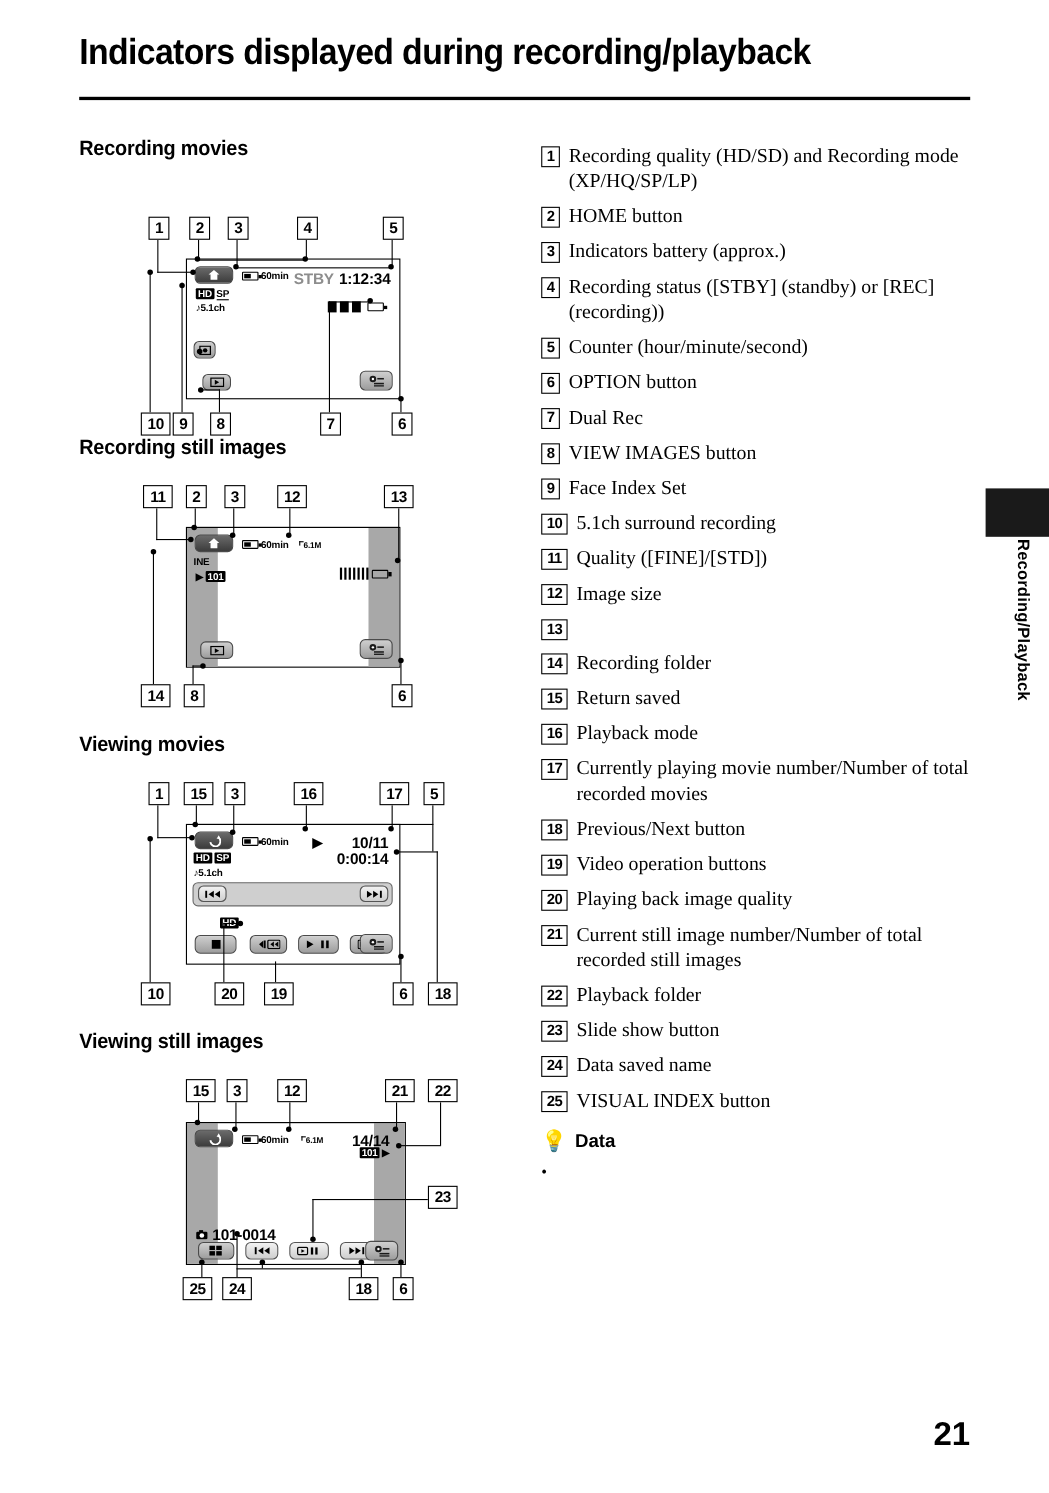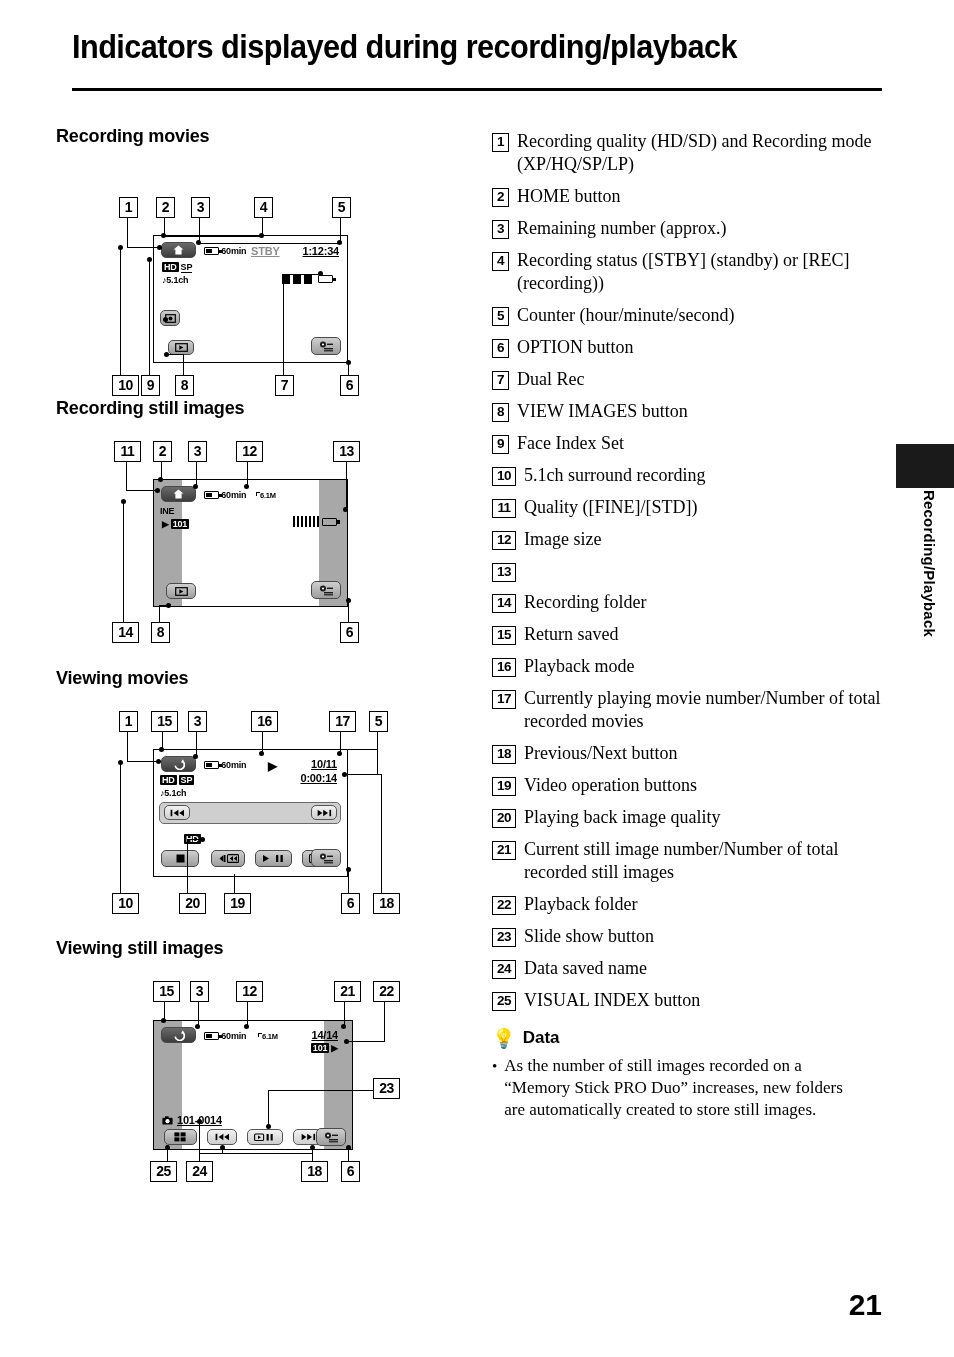--- a/index.html
+++ b/index.html
@@ -25,21 +25,21 @@
     transform-origin: left center;
     white-space: nowrap;
   }
   #title-rule {
     position: absolute;
     left: 72px; top: 88px; width: 810px; height: 3px;
     background: #000;
   }
 
   
-  #left-col  { position: absolute; left: 56px;  top: 125px; width: 400px; }
+  #left-col  { position: absolute; left: 72px;  top: 125px; width: 400px; }
   #right-col { position: absolute; left: 492px; top: 130px; width: 390px; }
 
   
   .sec-heading {
     font-family: "Liberation Sans", sans-serif;
     font-weight: bold;
     font-size: 19px;
     letter-spacing: -0.2px;
     transform: scaleX(0.95);
     transform-origin: left center;
@@ -109,21 +109,21 @@
 
   .osd {
     position: absolute;
     font-family: "Liberation Sans", sans-serif;
     font-weight: bold;
     font-size: 9px;
     white-space: nowrap;
     z-index: 3;
     letter-spacing:-0.2px;
   }
-  .osd-big { font-size: 11px; text-decoration: underline; }
+  .osd-big { font-size: 14px; }
   .osd-gray { color: #8d8d8d; }
 
   .tag-inv {
     background:#000; color:#fff; padding:0 2px; border-radius:1px;
     font-family:"Liberation Sans",sans-serif; font-weight:bold; font-size:9px;
   }
   .tag-ul { border-bottom: 1.5px solid #000; }
 
   .batt {
     display:inline-block; width:15px; height:8px; border:1.3px solid #000;
@@ -638,21 +638,21 @@
   <div class="legend-row">
     <div class="legend-num">1</div>
     <div class="legend-text">Recording quality (HD/SD) and Recording mode (XP/HQ/SP/LP)</div>
   </div>
   <div class="legend-row">
     <div class="legend-num">2</div>
     <div class="legend-text">HOME button</div>
   </div>
   <div class="legend-row">
     <div class="legend-num">3</div>
-    <div class="legend-text">Remaining number (approx.)</div>
+    <div class="legend-text">Indicators battery (approx.)</div>
   </div>
   <div class="legend-row">
     <div class="legend-num">4</div>
     <div class="legend-text">Recording status ([STBY] (standby) or [REC] (recording))</div>
   </div>
   <div class="legend-row">
     <div class="legend-num">5</div>
     <div class="legend-text">Counter (hour/minute/second)</div>
   </div>
   <div class="legend-row">
@@ -734,21 +734,20 @@
     <div class="legend-num w2">25</div>
     <div class="legend-text">VISUAL INDEX button</div>
   </div>
 
   <div id="tips-head">
     <span class="tip-bulb">💡</span>
     <span class="tip-label">Data</span>
   </div>
   <div class="tip-item">
     <span class="bullet">•</span>
-    <span class="tip-body">As the number of still images recorded on a “Memory Stick PRO Duo” increases, new folders are automatically created to store still images.</span>
   </div>
 
 </div>
 
 <div id="side-tab-block"></div>
 <div id="side-tab-label">Recording/Playback</div>
 
 <div id="page-num">21</div>
 
 </body></html>

